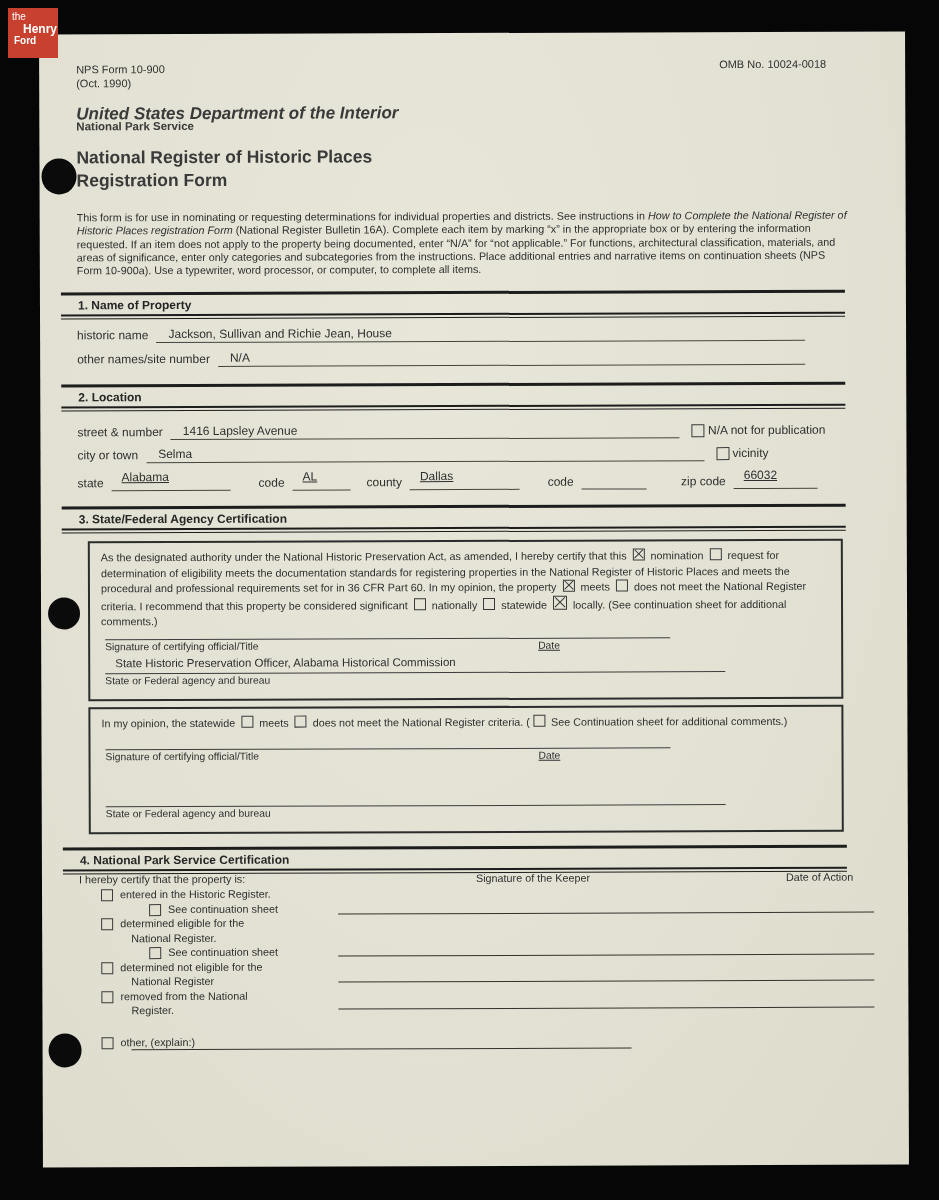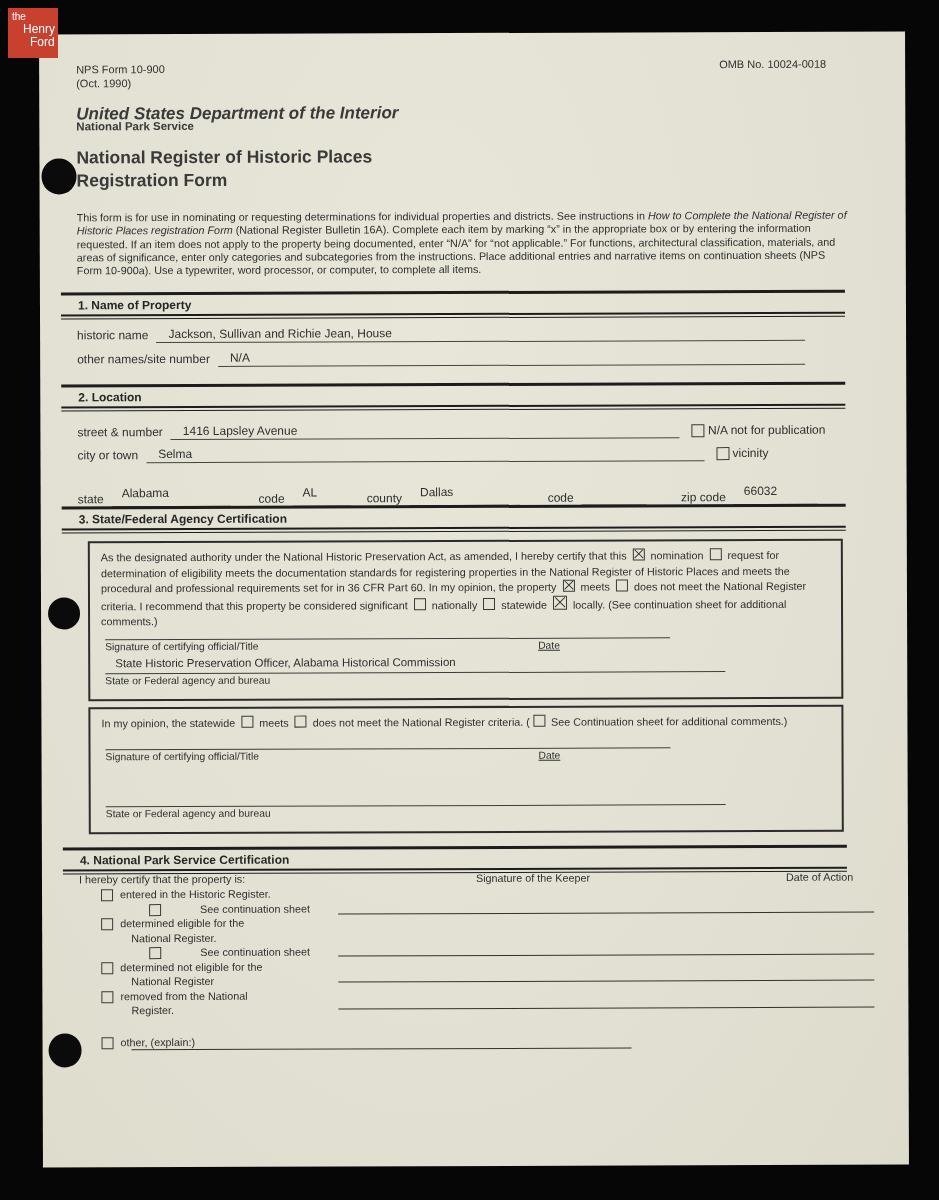--- a/index.html
+++ b/index.html
@@ -8,22 +8,22 @@
     background:#060606; overflow:hidden;
     font-family:"Liberation Sans", sans-serif;
     -webkit-font-smoothing:antialiased;
   }
   
   .logo {
     position:absolute; left:8px; top:8px; width:50px; height:50px;
     background:#c8402e; color:#fff; z-index:5;
   }
   .logo .the   { position:absolute; left:4px;  top:3px;  font-size:10px; }
-  .logo .henry { position:absolute; left:15px; top:14px; font-size:12px; font-weight:normal; }
-  .logo .ford  { position:absolute; left:22px;  top:27px; font-size:12px; font-weight:normal; }
+  .logo .henry { position:absolute; left:15px; top:14px; font-size:12px; font-weight:bold; }
+  .logo .ford  { position:absolute; left:6px;  top:27px; font-size:10px; font-weight:bold; }
 
   
   .paper {
     position:absolute; left:41px; top:33px; width:866px; height:1133px;
     background:radial-gradient(ellipse at 45% 25%, #e7e6d9 0%, #e2e1d3 55%, #dcdbcc 100%);
     color:#2f2f2f; transform:rotate(-0.2deg);
   }
   .hole { position:absolute; border-radius:50%; background:#0b0b0b; }
   .hole1 { left:2px;  top:124px;  width:35px; height:36px; }
   .hole2 { left:7px;  top:563px;  width:32px; height:32px; }
@@ -67,21 +67,21 @@
   .cb.checked::before { transform:rotate(45deg); }
   .cb.checked::after  { transform:rotate(-45deg); }
   .cb-inline { margin:0 3px; }
 
   #row-historic { left:37px; top:293px; width:728px; }
   #row-othernames { left:37px; top:317px; width:728px; }
 
   #row-street { left:37px; top:390px; width:748px; }
   #row-city   { left:37px; top:413px; width:691px; }
   #row-state  { left:37px; top:436px; width:740px; }
-  .uw { margin-left:8px; padding:0 0 6px 10px; white-space:nowrap; }
+  .uw { margin-left:8px; padding:0 0 6px 10px; white-space:nowrap;text-decoration:underline; }
 
   
   .certbox { position:absolute; left:47px; width:755px; border:2px solid #2c2c2c; padding:7px 11px; box-sizing:border-box; font-size:10.8px; line-height:15.6px; }
   #certbox1 { top:507px; height:160px; }
   #certbox2 { top:673px; height:127px; }
   .sigline  { border-bottom:1.5px solid #3d3d3d; width:565px; margin-left:4px; }
   .siglabels { position:relative; font-size:10.3px; line-height:12px; margin:1px 0 0 4px; }
   .siglabels .date { position:absolute; left:433px; top:0;text-decoration:underline; }
   .officialrow { width:610px; margin-left:4px; border-bottom:1.5px solid #3d3d3d; font-size:11.5px; padding:3px 0 1px 10px; }
   .bureau { font-size:10.3px; margin-left:4px; line-height:13px; }
@@ -90,21 +90,21 @@
   #certbox2 .officialrow { margin-top:26px; height:13px; }
 
   
   #sec4-intro  { left:37px; top:839px; font-size:10.8px; }
   #keeper-lbl  { left:434px; top:839px; font-size:10.8px; }
   #dateact-lbl { left:744px; top:839px; font-size:10.8px; }
   #sec4-list { left:59px; top:853px; font-size:10.8px; line-height:14.5px; width:260px; }
   #sec4-list .li { display:flex; align-items:flex-start; }
   #sec4-list .li .cb { margin:2px 7px 0 0; }
   #sec4-list .ind1 { padding-left:30px; }
-  #sec4-list .ind2 { padding-left:48px;gap:32px; }
+  #sec4-list .ind2 { padding-left:48px; }
   #sec4-list .gap  { margin-top:17px; }
   .keepline { position:absolute; left:296px; width:536px; border-top:1.5px solid #33332e; }
   #keepline1 { top:880px; } #keepline2 { top:922px; } #keepline3 { top:948px; } #keepline4 { top:975px; }
   #otherline { position:absolute; left:89px; top:1015px; width:500px; border-top:1.5px solid #33332e; }
 </style>
 </head>
 <body>
 
 <div class="logo">
   <span class="the">the</span>
@@ -164,21 +164,21 @@
       <span class="cb cb-md"></span>&nbsp;<span>vicinity</span>
     </span>
   </div>
 
   <div class="frow" id="row-state">
     <span class="lbl">state</span>
     <span class="ul uw" style="width:118px;">Alabama</span>
     <span class="lbl" style="margin-left:28px;">code</span>
     <span class="ul uw" style="width:52px;">AL</span>
     <span class="lbl" style="margin-left:16px;">county</span>
-    <span class="ul uw" style="width:108px;margin-top:16px;">Dallas</span>
+    <span class="ul uw" style="width:108px;">Dallas</span>
     <span class="lbl" style="margin-left:28px;">code</span>
     <span class="ul uw" style="width:60px;"></span>
     <span class="lbl" style="margin-left:34px;">zip code</span>
     <span class="ul uw" style="width:80px;">66032</span>
   </div>
 
   <div class="abs sec-head" id="sec3-head">
     <div class="t">3.  State/Federal Agency Certification</div>
     <div class="thin"></div>
   </div>

